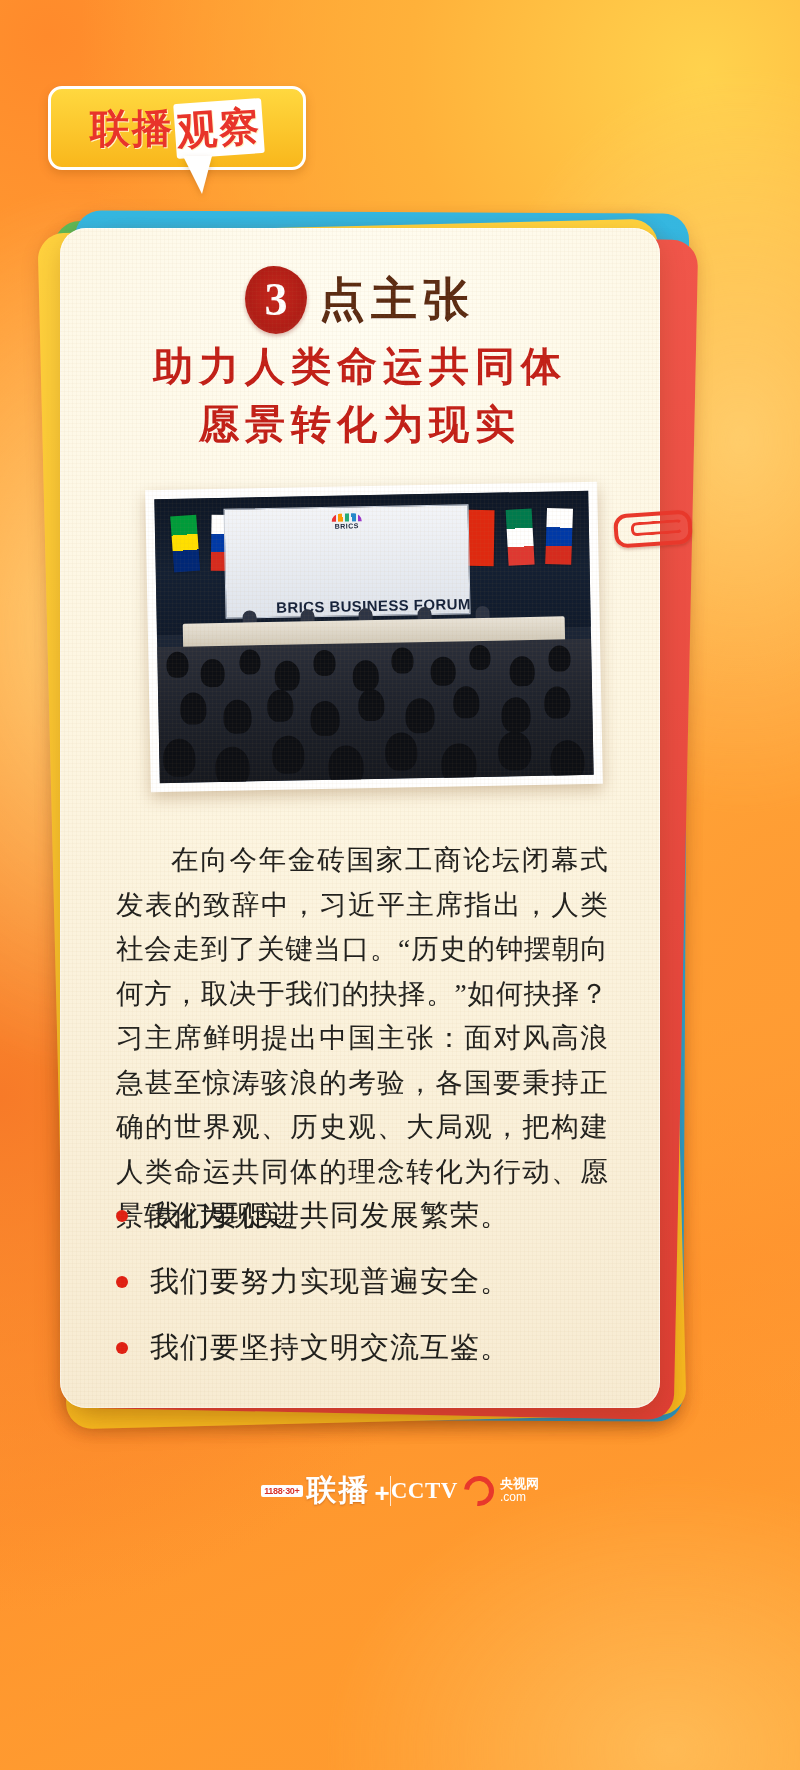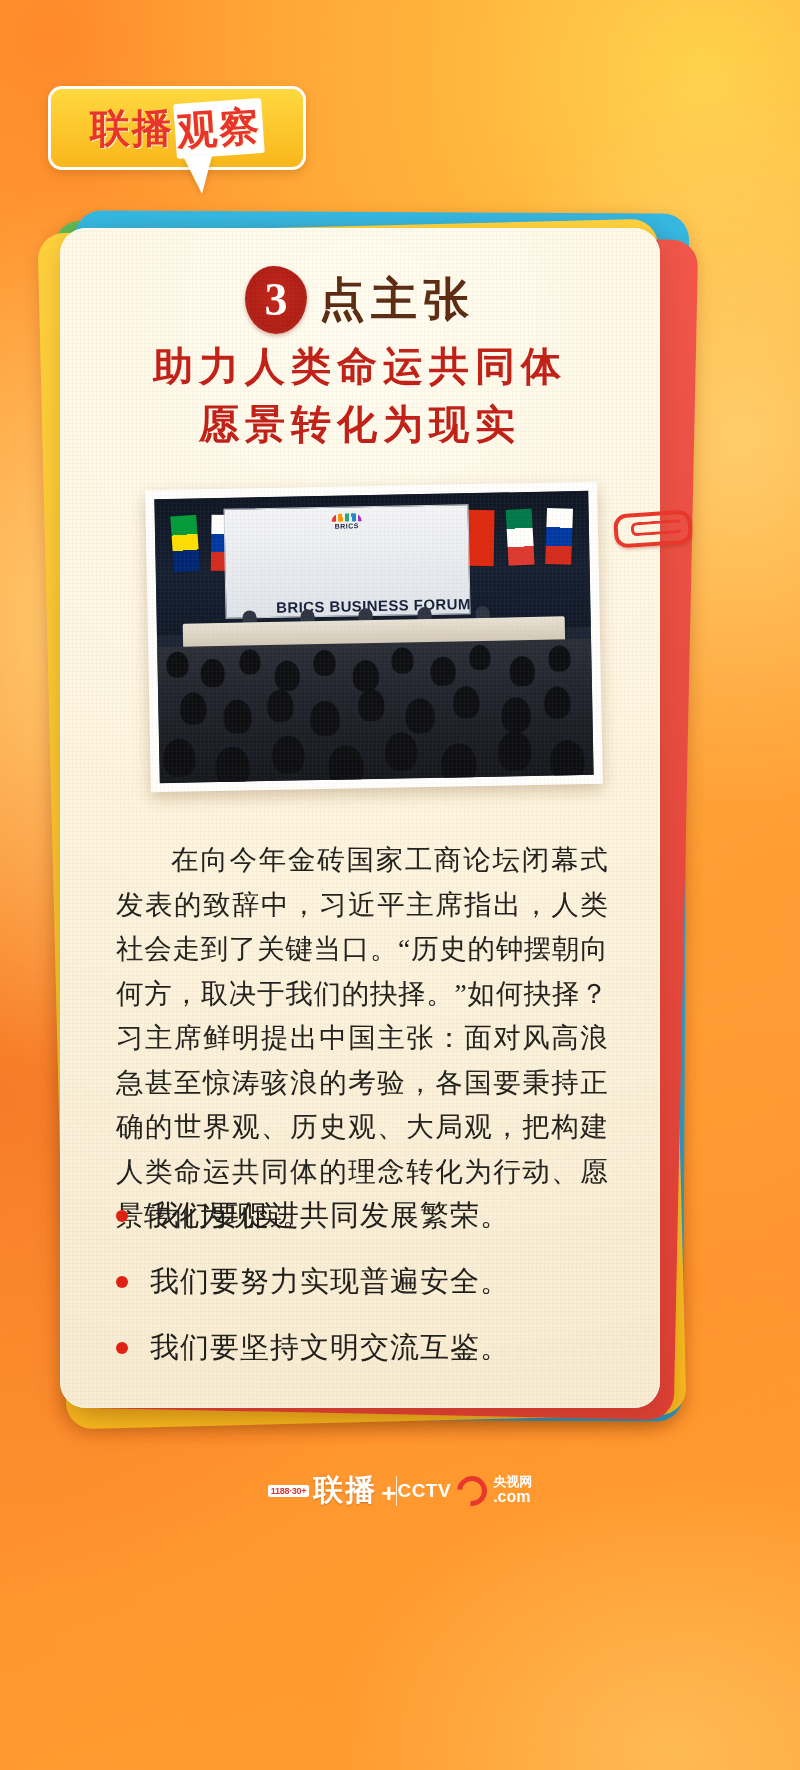--- a/index.html
+++ b/index.html
@@ -369,23 +369,23 @@
     height: 30px;
     background: rgba(255,255,255,.8);
   }
   .logo-cctv {
     display: flex;
     align-items: center;
     gap: 6px;
     color: #ffffff;
   }
   .logo-cctv .cctv {
-    font-family: Liberation Sans, sans-serif;
-    font-weight: bold;
-    font-size: 19px;
+    font-family: Liberation Serif, serif;
+    font-weight: bold;
+    font-size: 23px;
     letter-spacing: .5px;
   }
   .ring {
     position: relative;
     width: 30px; height: 30px;
   }
   .ring::before{
     content:"";
     position:absolute; inset:0;
     border: 5px solid #e8382b;
@@ -393,21 +393,21 @@
     border-left-color: transparent;
     transform: rotate(-38deg);
   }
   .logo-cctv .cn {
     display: flex;
     flex-direction: column;
     line-height: 1.05;
     font-size: 13px;
     font-weight: bold;
   }
-  .logo-cctv .cn .dom { font-size: 16px; font-weight: bold; }
+  .logo-cctv .cn .dom { font-size: 12px; font-weight: normal; }
 </style>
 </head>
 <body>
 
 <div class="bg">
   <div class="bg-swoosh sw1"></div>
   <div class="bg-swoosh sw2"></div>
   <div class="bg-swoosh sw3"></div>
 </div>
 

